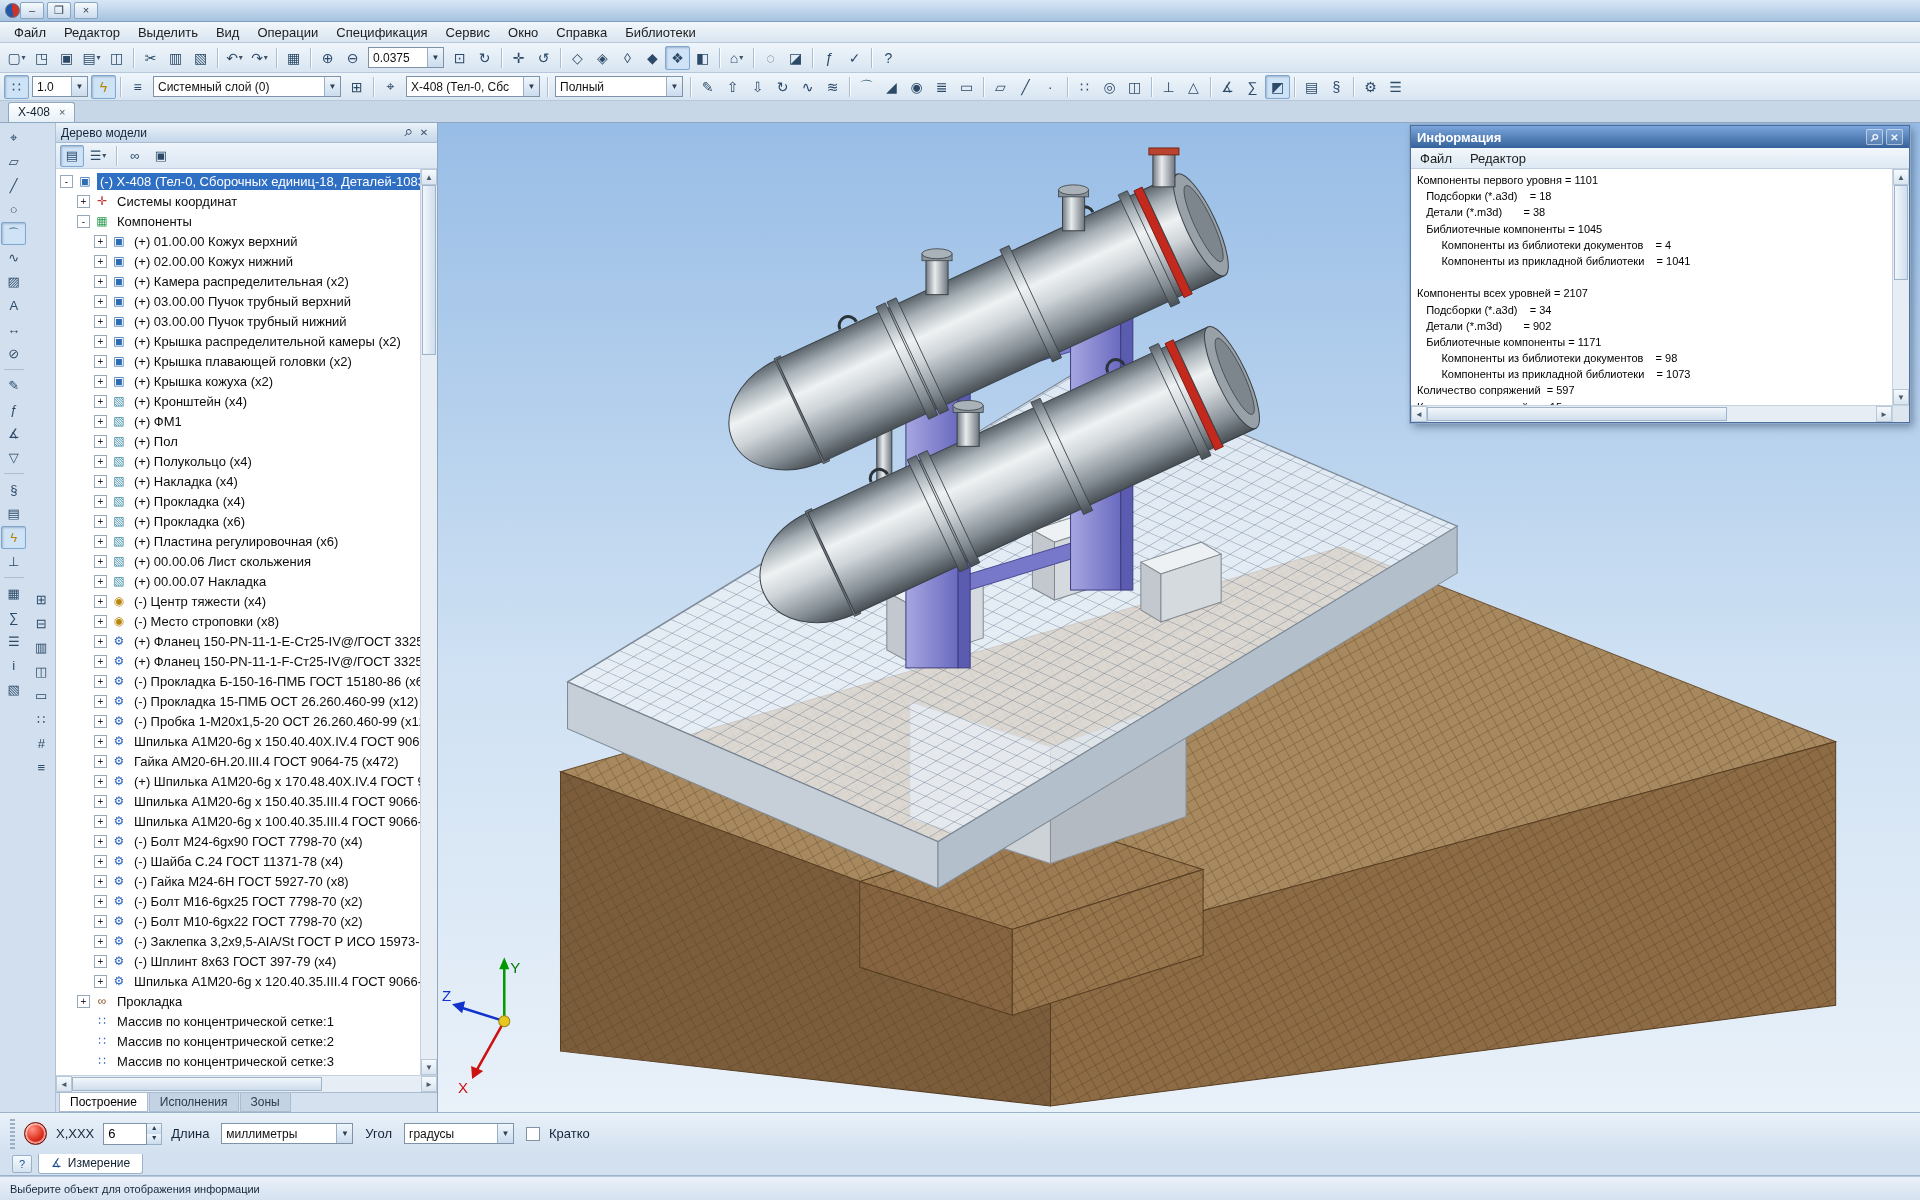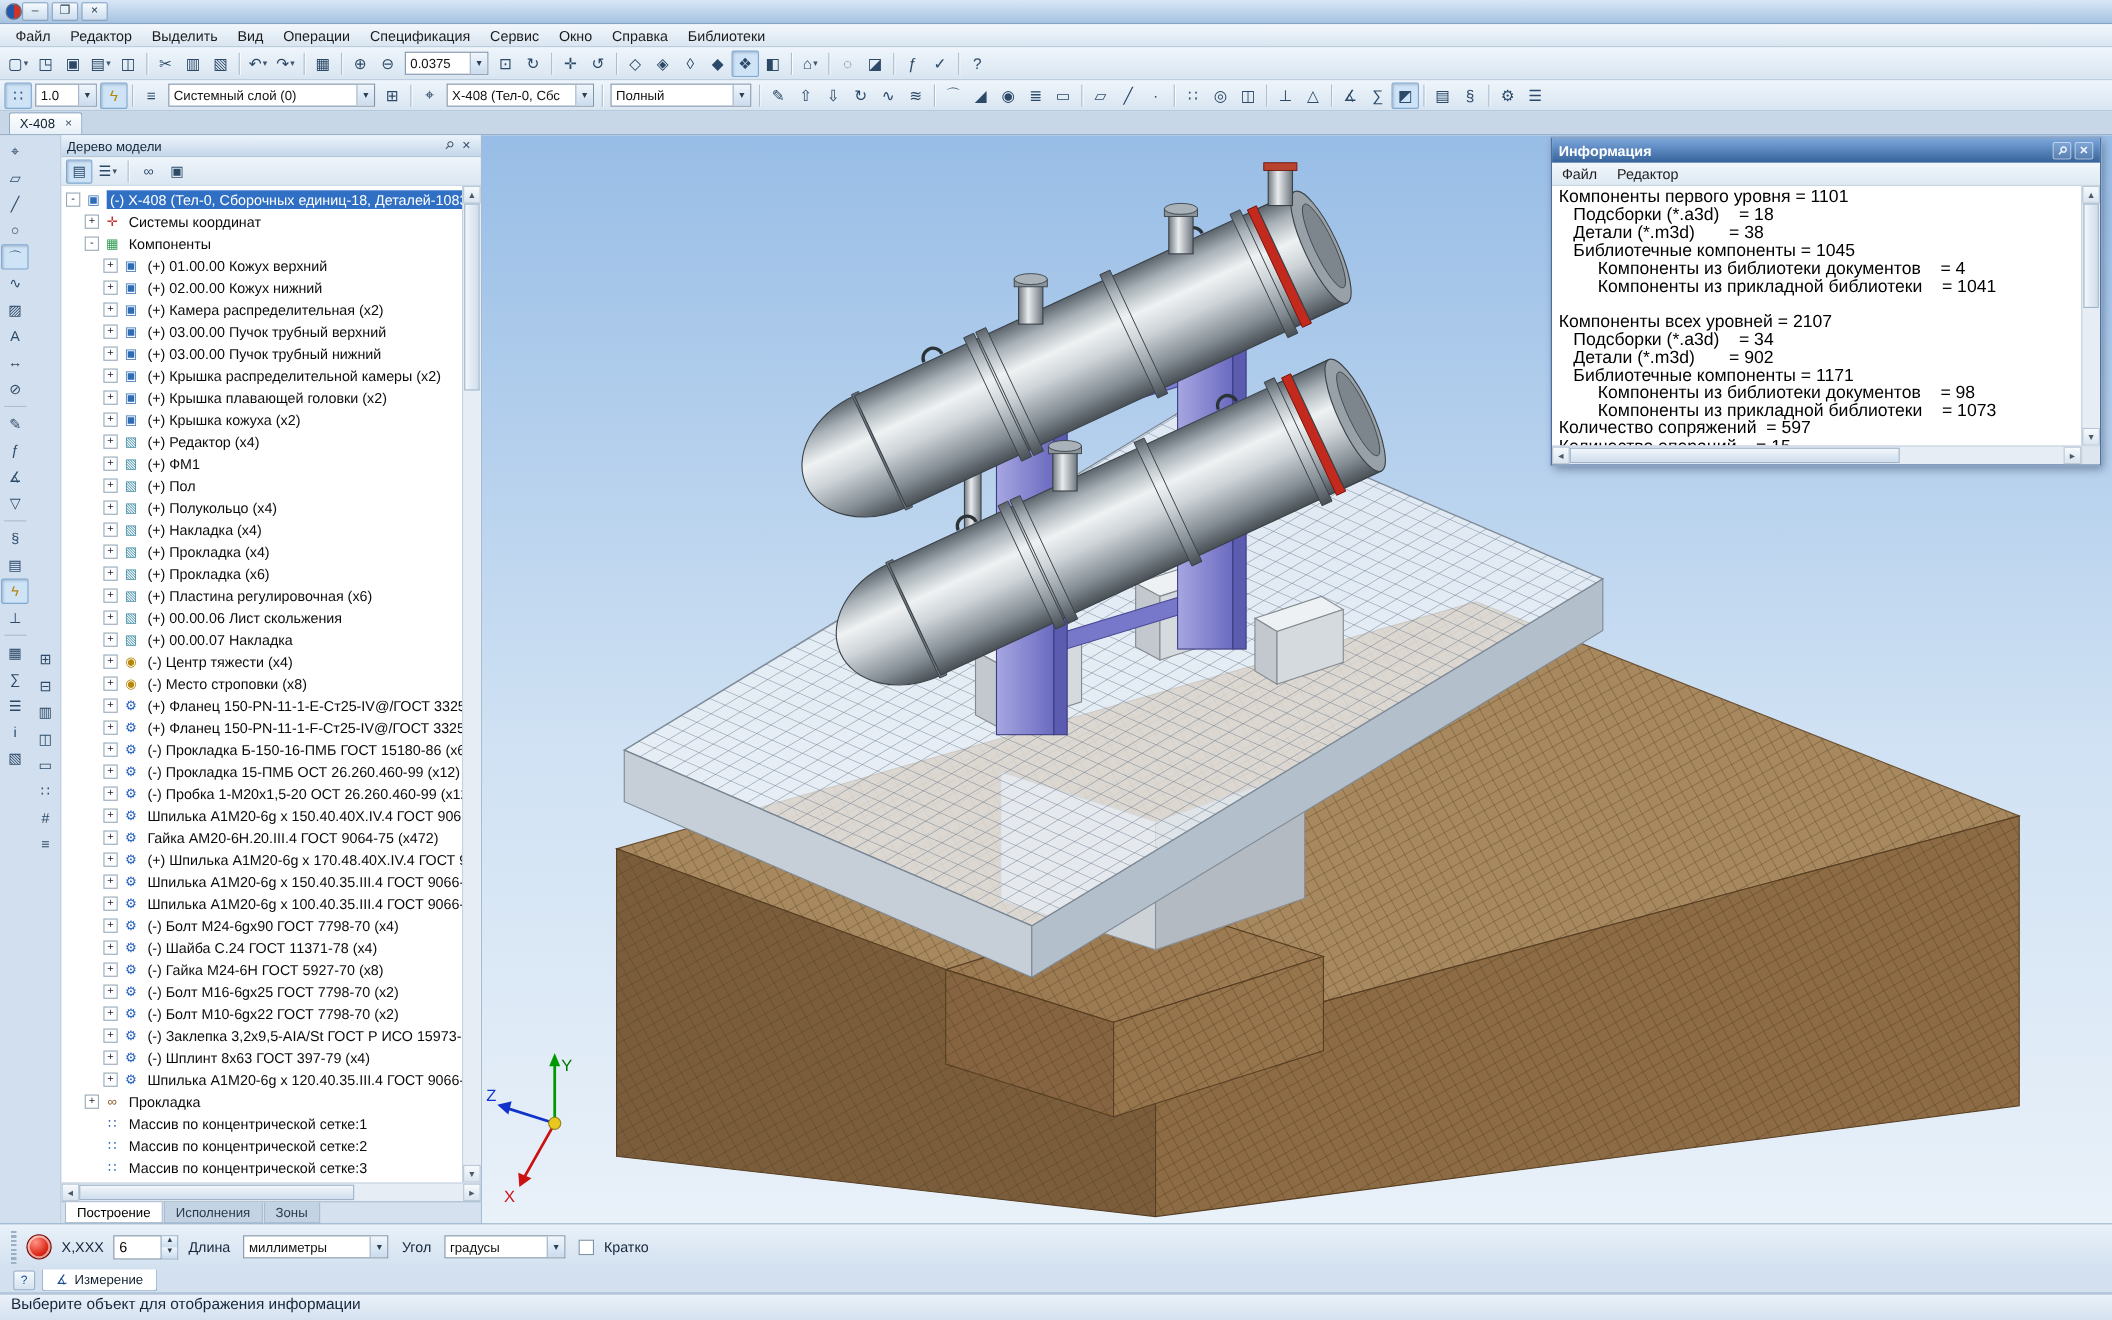--- a/index.html
+++ b/index.html
@@ -67,38 +67,38 @@
 
 .viewport{flex:1;position:relative;min-width:0;overflow:hidden;background:#bcd4ec;}
 .scene{position:absolute;inset:0;width:100%;height:100%;}
 
 .infowin{position:absolute;top:2px;right:10px;width:500px;height:298px;border:1px solid #4d6f9d;outline:1px solid #8fa9c9;box-shadow:3px 4px 8px rgba(10,25,50,.4);background:#eef3f8;display:flex;flex-direction:column;}
 .ihead{height:22px;background:linear-gradient(#7aa6dc,#35629a);color:#fff;font-weight:bold;font-size:13px;display:flex;align-items:center;padding:0 6px;flex:none;}
 .ihead .sp{flex:1;}
 .ibtn{width:17px;height:16px;font-size:10px;line-height:15px;text-align:center;color:#eef4fb;border:1px solid rgba(255,255,255,.5);border-radius:2px;margin-left:3px;background:rgba(255,255,255,.12);}
 .imenu{height:21px;background:linear-gradient(#f2f7fb,#dde9f3);display:flex;align-items:center;border-bottom:1px solid #c0cfde;flex:none;}
 .ibody{flex:1;display:flex;min-height:0;background:#fff;}
-.itext{flex:1;font-family:"DejaVu Sans Mono",monospace;font-size:16px;line-height:16.2px;white-space:pre;overflow:hidden;padding:3px 6px;color:#000;}
+.itext{flex:1;font-family:"DejaVu Sans Mono",monospace;font-size:11px;line-height:16.2px;white-space:pre;overflow:hidden;padding:3px 6px;color:#000;}
 .iline{height:16.2px;}
 .ibottom{height:17px;display:flex;flex:none;background:#e7edf4;border-top:1px solid #c5d2df;}
 .icorner{width:17px;background:#dde6ef;border-left:1px solid #c5d2df;flex:none;}
 
 .measure{height:42px;background:linear-gradient(#e9f1f9,#d2e0ef);border-top:1px solid #9ab2ca;display:flex;align-items:center;gap:9px;padding-left:10px;font-size:13px;color:#15253a;flex:none;}
 .draghandle{width:5px;height:30px;background:repeating-linear-gradient(#9ab0c6 0 2px,transparent 2px 4px);flex:none;}
 .stopbtn{width:23px;height:23px;border-radius:50%;background:radial-gradient(circle at 35% 30%,#ff9384,#dd2c1b 55%,#9c1004);border:1px solid #6e0c03;box-shadow:inset 0 0 0 2px rgba(255,255,255,.55);flex:none;}
 .spinfield{display:flex;height:22px;flex:none;}
 .spinval{width:44px;background:#fff;border:1px solid #7f93a8;font-size:13px;padding:2px 4px;color:#000;}
 .spinbtns{width:15px;display:flex;flex-direction:column;border:1px solid #9ab0c6;border-left:none;}
 .spb{flex:1;font-size:7px;line-height:8px;text-align:center;background:linear-gradient(#f0f6fc,#cbdcee);color:#2c3e52;}
 .chk{width:14px;height:14px;border:1px solid #7f93a8;background:#fff;flex:none;}
 .mtabrow{height:22px;background:#d2e0ef;display:flex;align-items:flex-start;padding-left:12px;gap:6px;border-bottom:1px solid #9ab2ca;flex:none;}
 .helpbtn{width:20px;height:18px;border:1px solid #9ab0c6;background:linear-gradient(#f5fafd,#d5e2f0);font-size:11px;text-align:center;line-height:16px;color:#1d4f91;border-radius:2px;margin-top:1px;}
 .mtab{background:#fff;border:1px solid #9ab2ca;border-top:none;padding:2px 12px 3px;font-size:12px;display:flex;gap:6px;border-radius:0 0 3px 3px;color:#102030;}
 .mtabicon{color:#1d4f91;font-size:12px;}
-.statusbar{height:24px;background:linear-gradient(#eaf1f9,#d4e1ef);display:flex;padding-left:10px;font-size:14px;color:#16263a;border-top:1px solid #b6c8da;flex:none;}
+.statusbar{height:24px;background:linear-gradient(#eaf1f9,#d4e1ef);display:flex;align-items:center;padding-left:10px;font-size:11px;color:#16263a;border-top:1px solid #b6c8da;flex:none;}
 </style>
 </head>
 <body>
 
 <div class="window">
 
   <div class="titlebar">
     <span class="appicon"></span>
     <span class="winbtns">
       <span class="wbtn">–</span>
@@ -539,21 +539,21 @@
               <span class="tlabel">(+) Крышка плавающей головки (х2)</span>
             </div>
             <div class="trow" style="padding-left: 38px;">
               <span class="texp">+</span>
               <span class="ticon" style="color: rgb(46, 109, 180);">▣</span>
               <span class="tlabel">(+) Крышка кожуха (х2)</span>
             </div>
             <div class="trow" style="padding-left: 38px;">
               <span class="texp">+</span>
               <span class="ticon" style="color: rgb(63, 140, 166);">▧</span>
-              <span class="tlabel">(+) Редактор (х4)</span>
+              <span class="tlabel">(+) Кронштейн (х4)</span>
             </div>
             <div class="trow" style="padding-left: 38px;">
               <span class="texp">+</span>
               <span class="ticon" style="color: rgb(63, 140, 166);">▧</span>
               <span class="tlabel">(+) ФМ1</span>
             </div>
             <div class="trow" style="padding-left: 38px;">
               <span class="texp">+</span>
               <span class="ticon" style="color: rgb(63, 140, 166);">▧</span>
               <span class="tlabel">(+) Пол</span>

